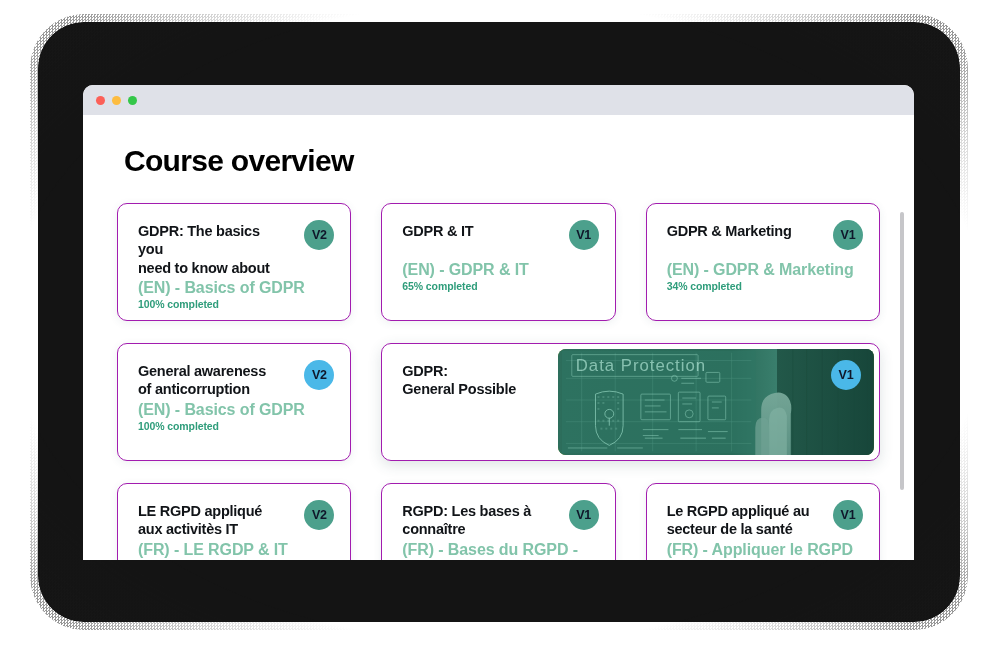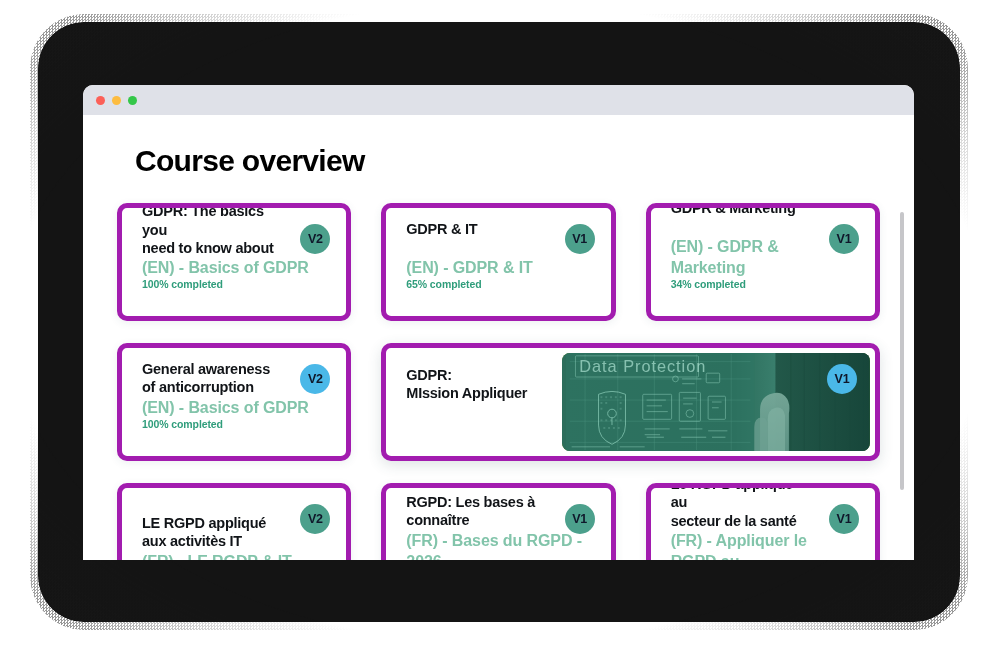--- a/index.html
+++ b/index.html
@@ -86,21 +86,21 @@
     overflow: hidden;
     padding: 0 34px;
   }
 
   .page-title {
     font-size: 30px;
     font-weight: bold;
     letter-spacing: -0.7px;
     color: #000000;
     margin-top: 29px;
-    margin-left: 18px;
+    margin-left: 7px;
   }
 
   
   .scrollbar-track {
     position: absolute;
     right: 10px;
     top: 68px;
     width: 4px;
     bottom: 0;
     background: transparent;
@@ -122,27 +122,27 @@
     grid-template-columns: repeat(3, 1fr);
     column-gap: 30px;
     row-gap: 22px;
     position: relative;
   }
 
   .card {
     position: relative;
     background: #ffffff;
     border-radius: 10px;
-    border: 5px solid #a21caf;
+    border: 1px solid #a21caf;
     box-shadow: 0 2px 8px rgba(60, 90, 100, 0.09);
     height: 118px;
     padding: 18px 20px 14px 20px;
     display: flex;
     flex-direction: column;
-    justify-content: flex-end;
+    justify-content: flex-start;
     overflow: hidden;
   }
 
   .card-title {
     font-size: 14.5px;
     font-weight: bold;
     color: #111418;
     line-height: 1.26;
     letter-spacing: -0.25px;
     padding-right: 44px;
@@ -283,21 +283,21 @@
               <div class="card-meta">
                 <div class="card-subtitle">(EN) - Basics of GDPR</div>
                 <div class="card-progress">100% completed</div>
               </div>
             </div>
             <div class="badge blue">V2</div>
           </div>
           <div class="card expanded">
             <div class="card-inner">
               <div class="card-title">GDPR:
-MIssion Appliquer</div>
+General Possible</div>
             </div>
             <div class="card-hero">
 <svg class="hero-svg" viewBox="0 0 320 108" preserveAspectRatio="xMidYMid slice">
   <defs>
     <linearGradient id="hb" x1="0" y1="0" x2="1" y2="0">
       <stop offset="0%" stop-color="#2d6e5c"></stop>
       <stop offset="55%" stop-color="#2a6b59"></stop>
       <stop offset="72%" stop-color="#3c8270"></stop>
       <stop offset="100%" stop-color="#1d5142"></stop>
     </linearGradient>

